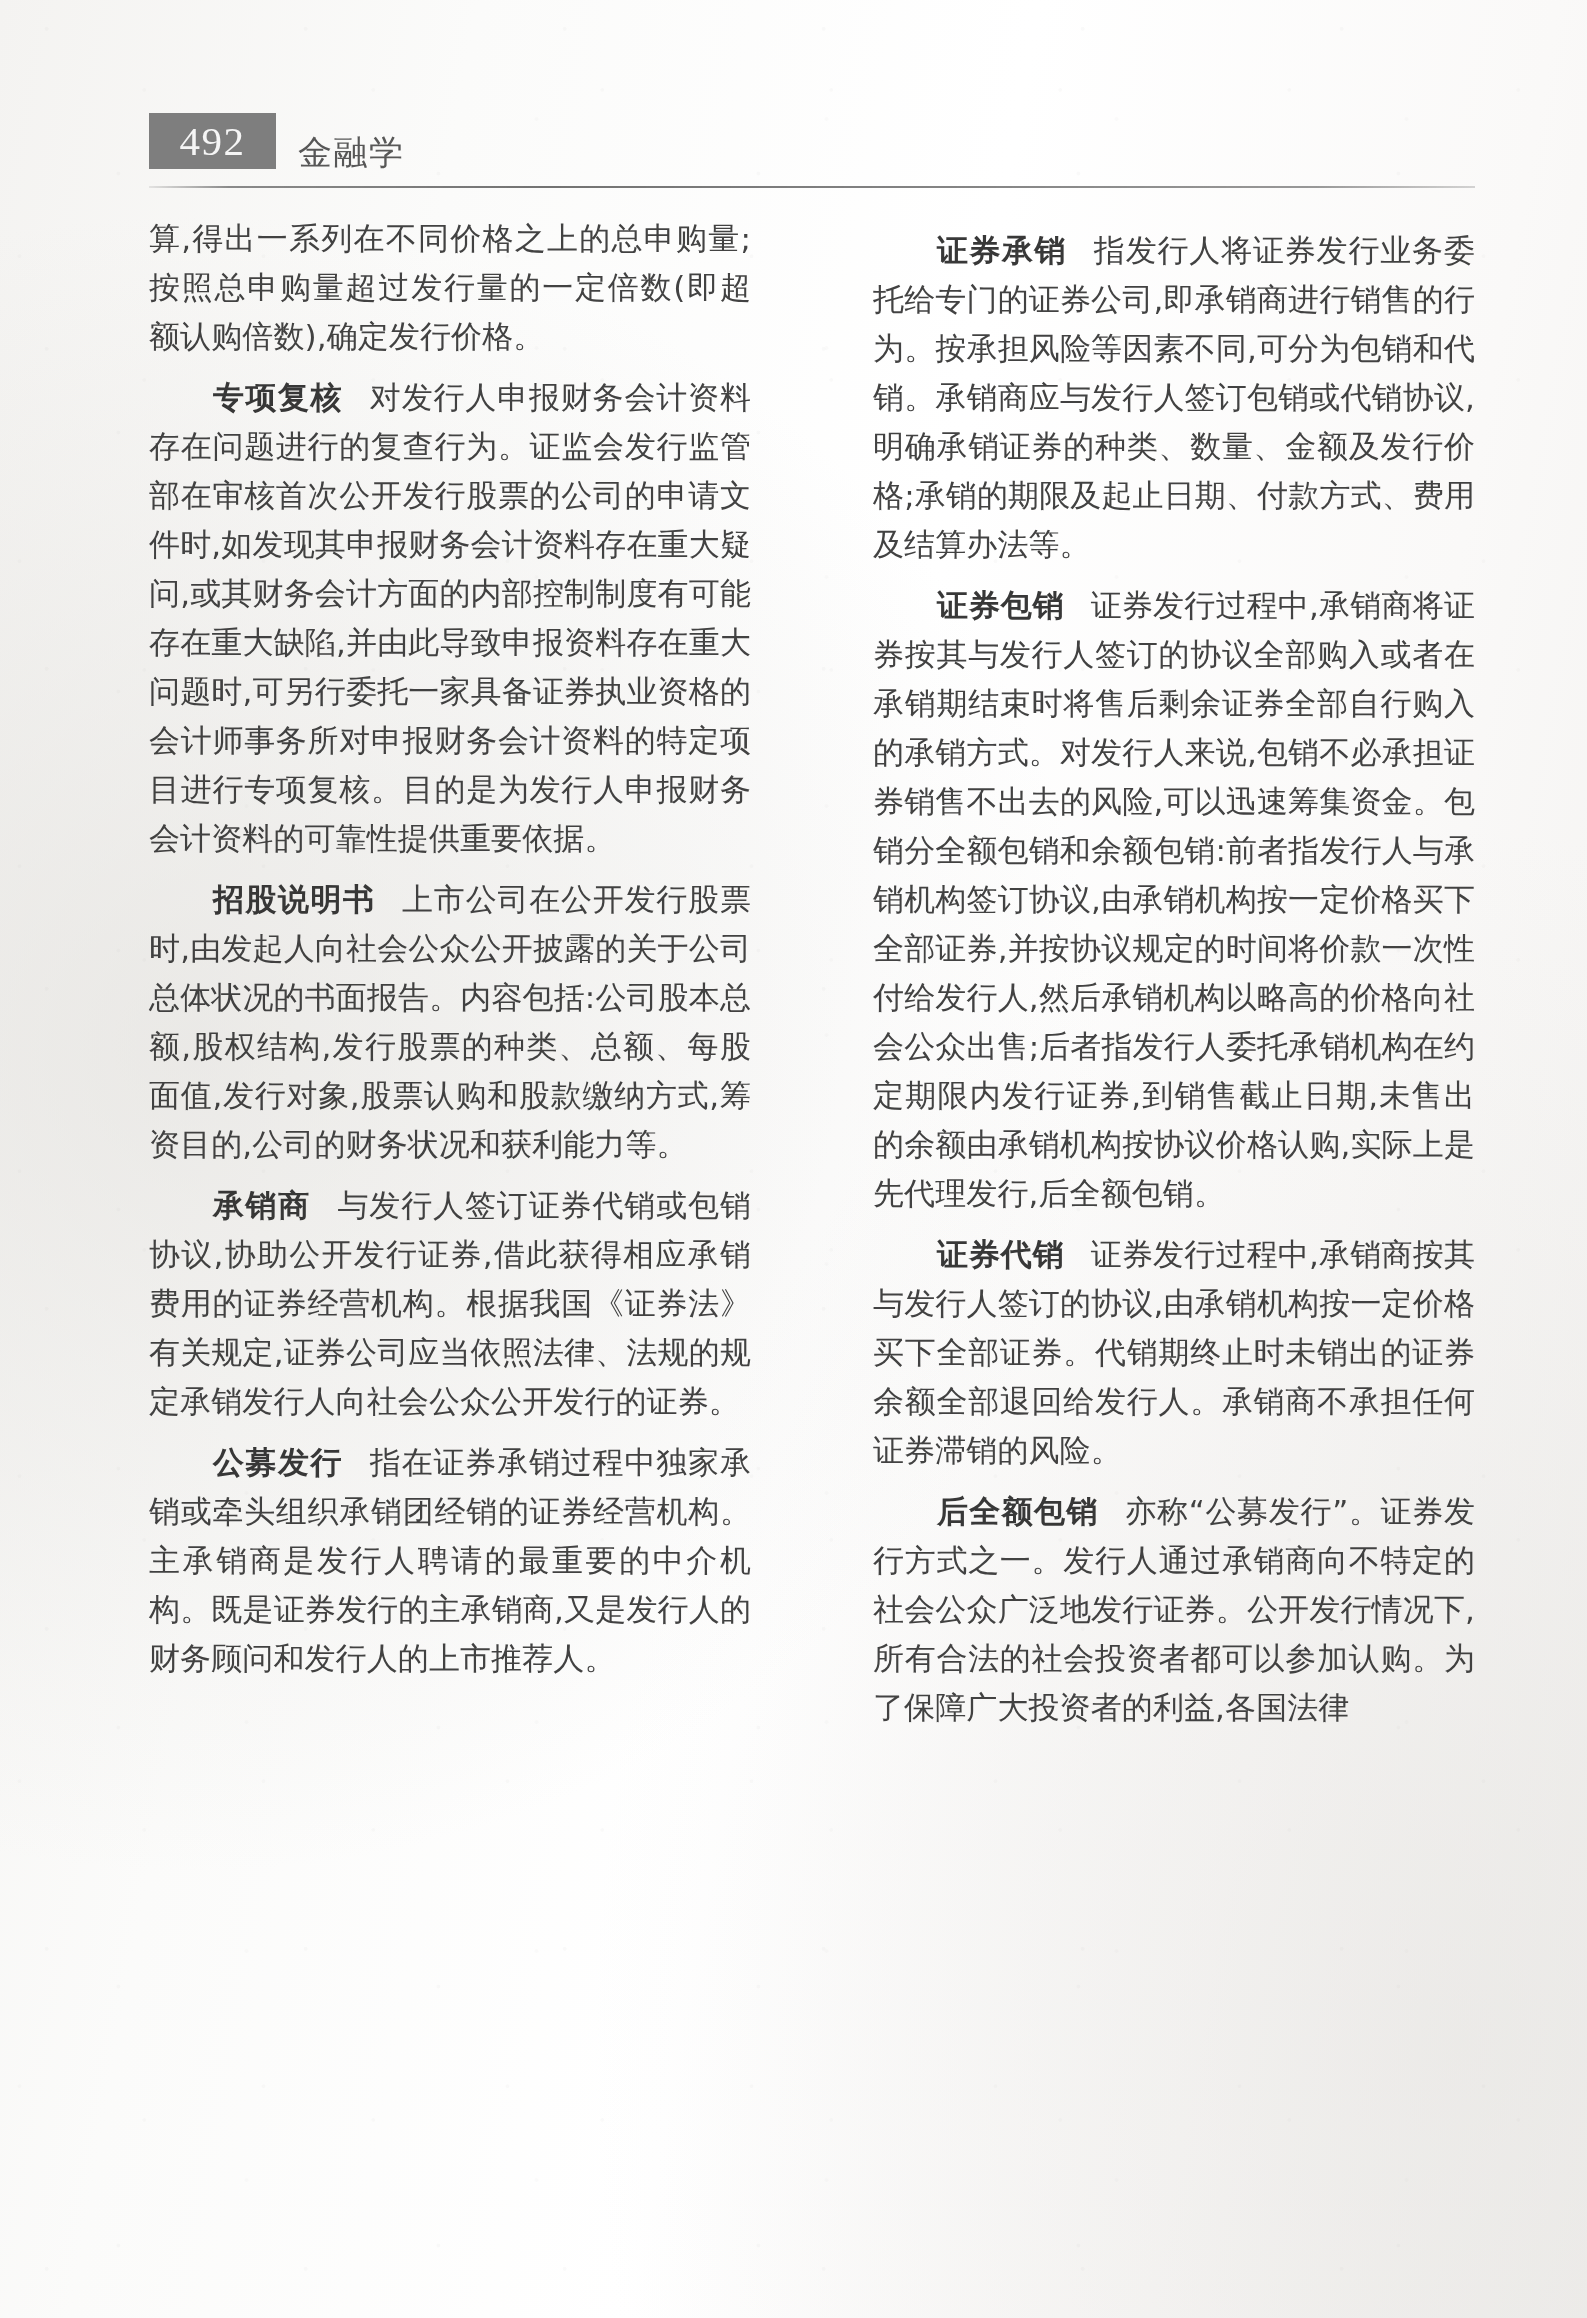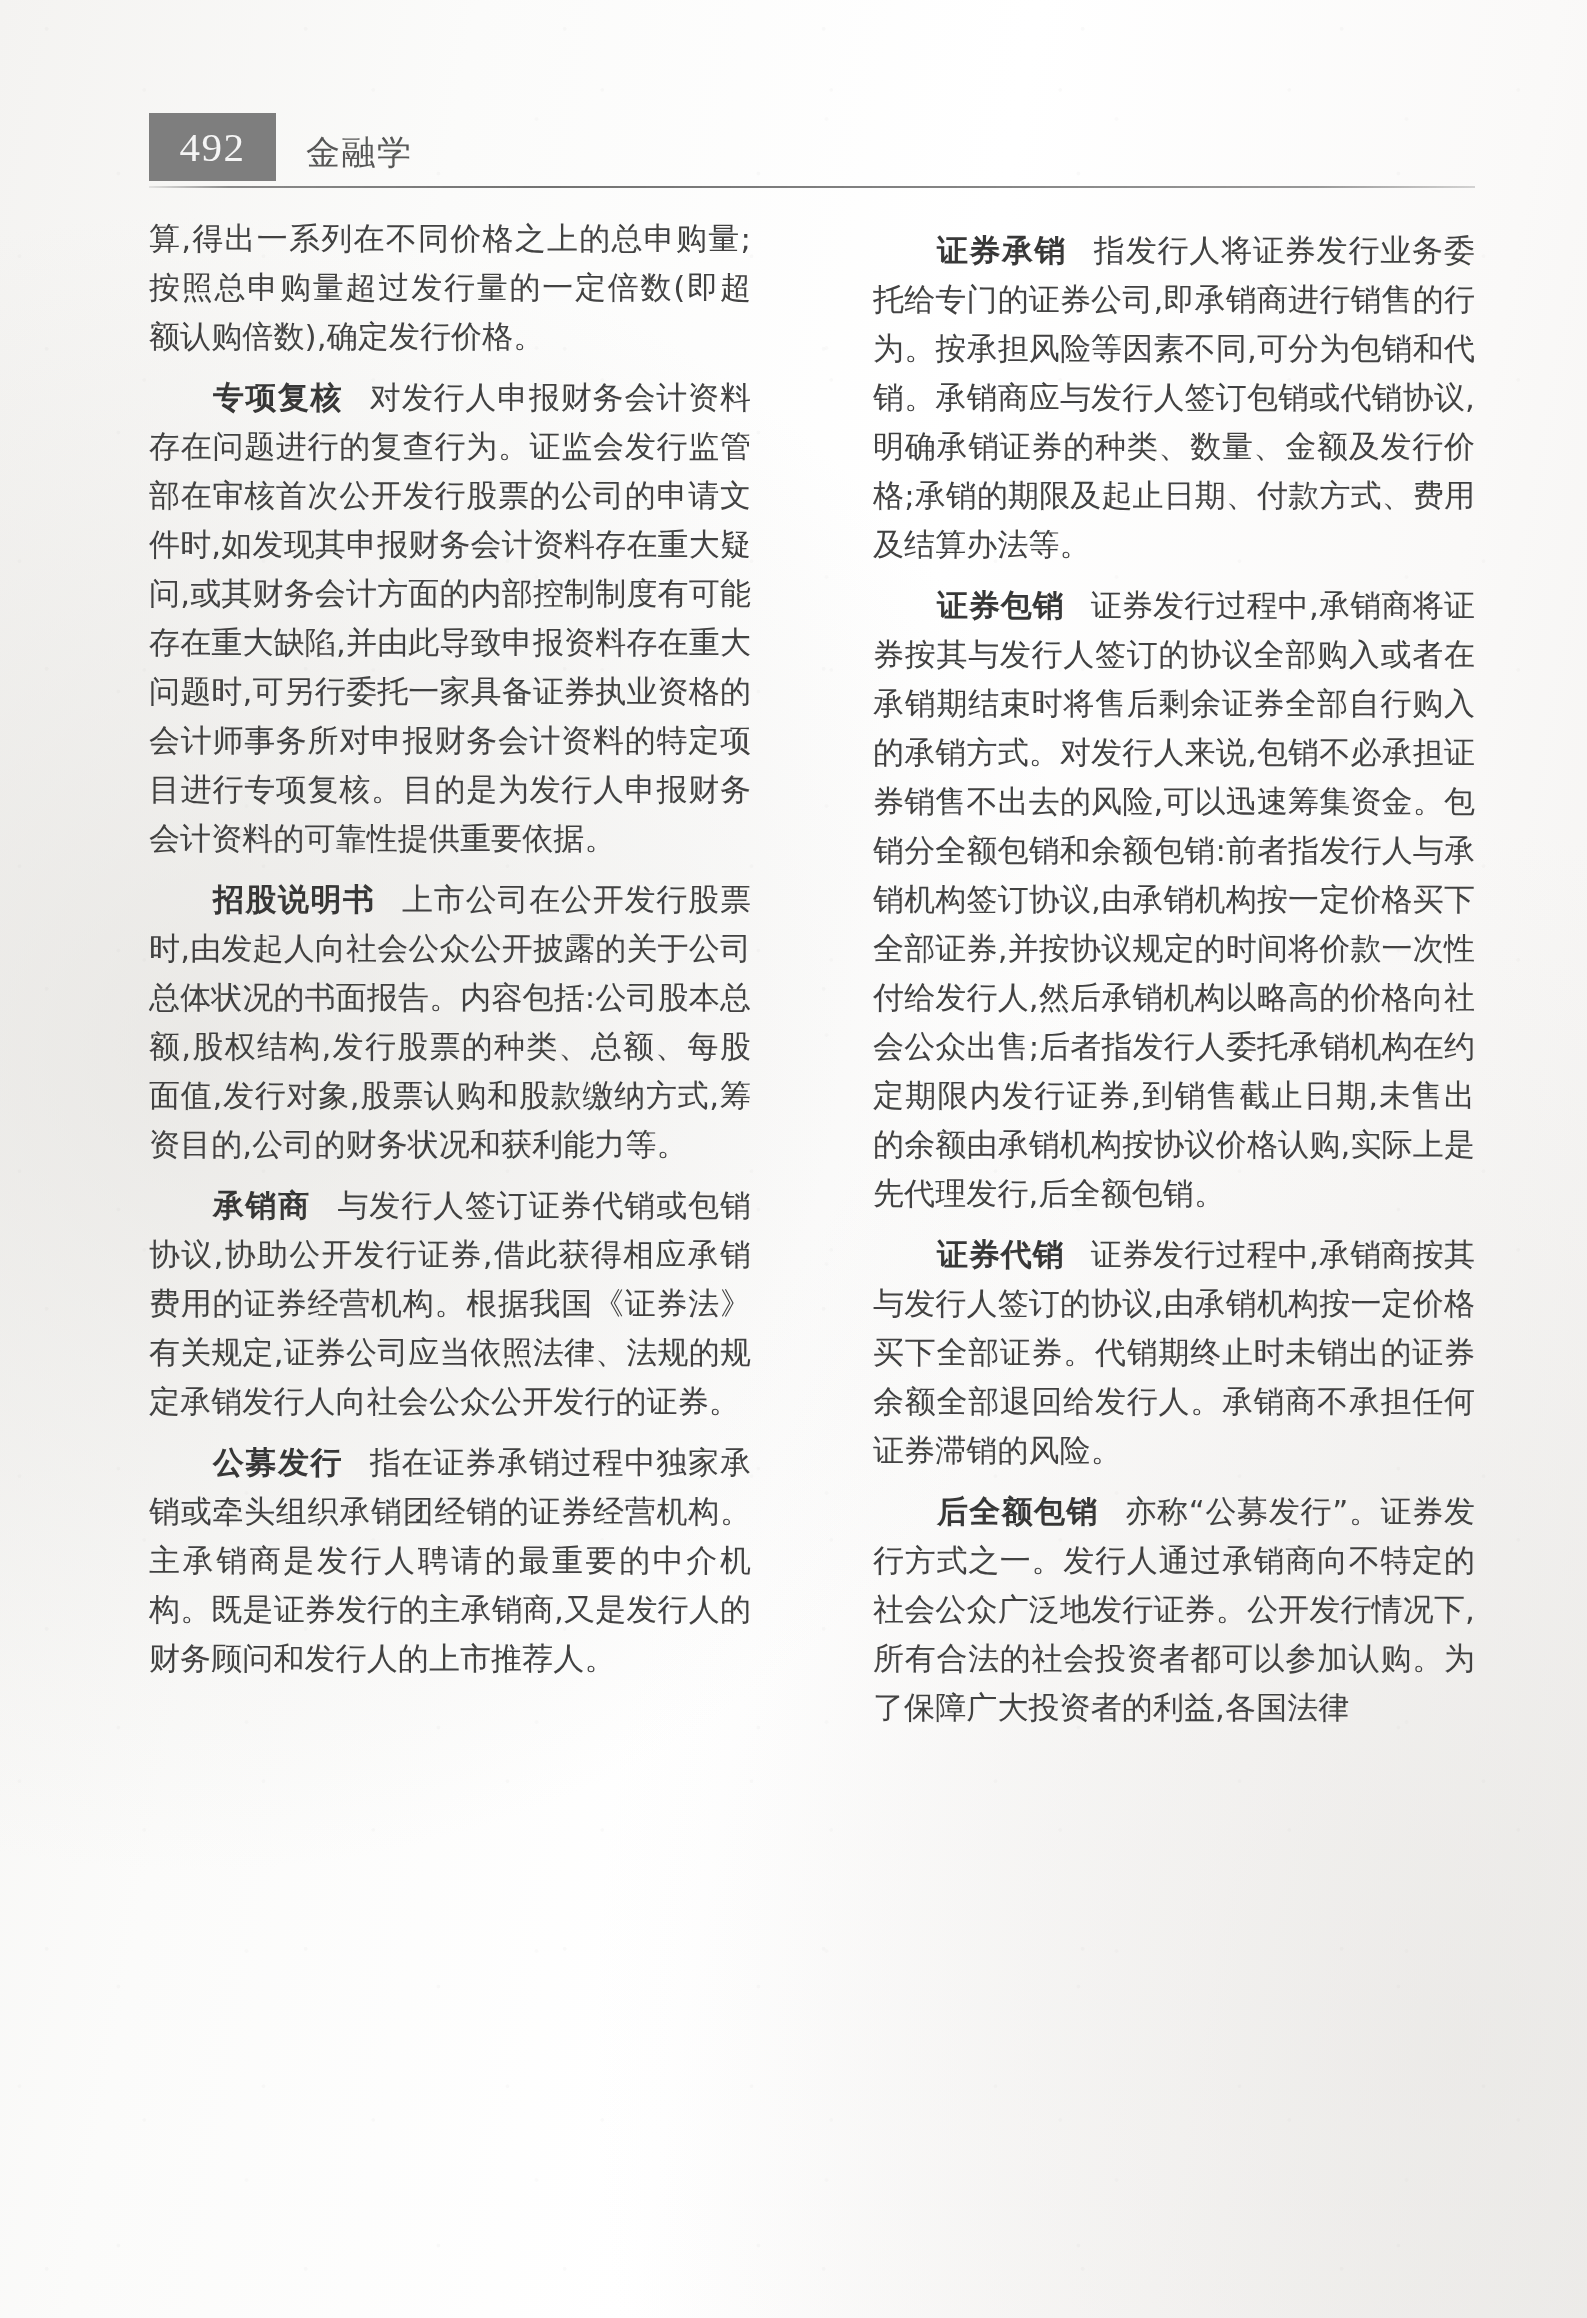--- a/index.html
+++ b/index.html
@@ -49,21 +49,21 @@
     left: 149px;
     top: 113px;
     width: 1326px;
     height: 84px;
   }
   .folio-box {
     position: absolute;
     left: 0;
     top: 0;
     width: 127px;
-    height: 68px;
+    height: 56px;
     background: #7e7e7e;
     display: flex;
     align-items: center;
     justify-content: center;
   }
   .folio-num {
     color: #ffffff;
     font-size: 41px;
     font-family: "Liberation Serif", serif;
     letter-spacing: 1.5px;
@@ -73,21 +73,20 @@
   .book-title {
     position: absolute;
     left: 149px;
     top: 17px;
     font-size: 34px;
     color: #3d3d3d;
     font-family: "DejaVu Sans", sans-serif;
     letter-spacing: 1.5px;
     white-space: nowrap;
     opacity: 0.86;
-    margin-left: 8px;
   }
   .header-rule {
     position: absolute;
     left: 0;
     top: 73px;
     width: 1326px;
     height: 2.3px;
     background: linear-gradient(90deg,
       rgba(120,120,120,0.15) 0%,
       rgba(95,95,95,0.72) 6%,

